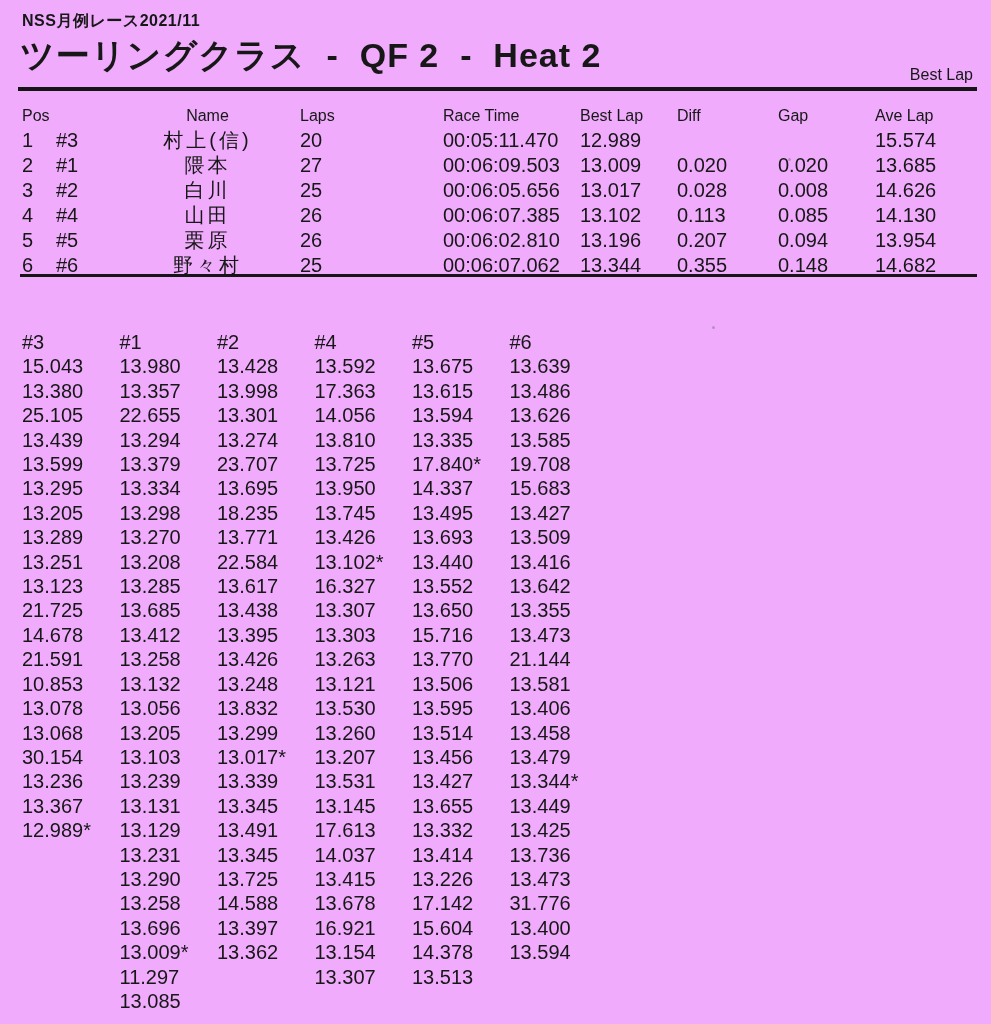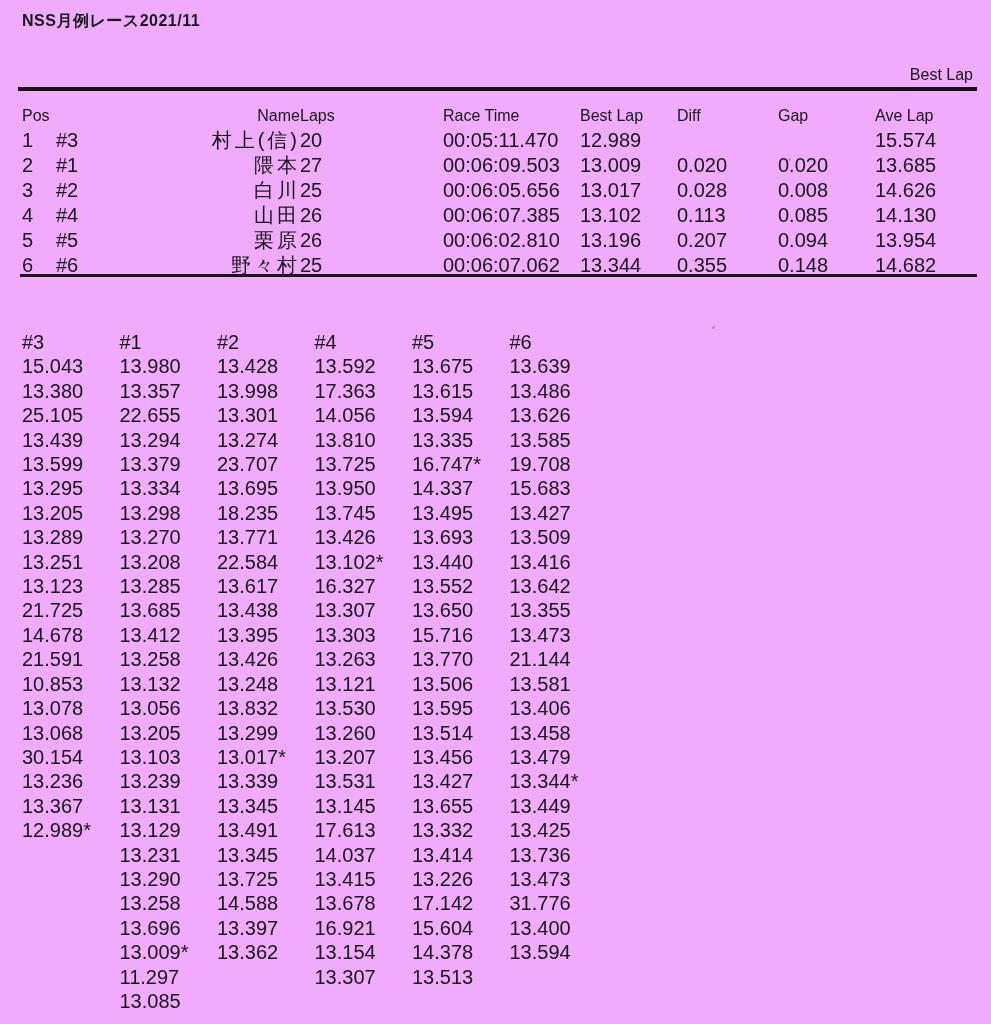--- a/index.html
+++ b/index.html
@@ -12,33 +12,34 @@
   .title{position:absolute;left:20px;top:33px;font-size:34px;font-weight:700;letter-spacing:1px;white-space:pre;}
   .corner{position:absolute;right:18px;top:66px;font-size:16px;}
   .rule{position:absolute;background:#151515;}
   .rule-a{left:18px;top:87px;width:959px;height:4px;}
   .rule-b{left:20px;top:274px;width:957px;height:3px;}
   table.results{position:absolute;left:22px;top:104px;width:955px;border-collapse:collapse;table-layout:fixed;}
   .results th,.results td{padding:0;margin:0;white-space:nowrap;font-weight:400;font-size:20px;line-height:25px;height:25px;overflow:visible;}
   .results thead th{font-size:16px;line-height:24px;height:24px;letter-spacing:0;}
   .ar{text-align:left;}
   .car{text-align:left;padding-left:29px;}
-  .name{text-align:right;padding-left:13px;font-size:21px;letter-spacing:3px;}
+  .name{text-align:center;padding-left:13px;font-size:21px;letter-spacing:3px;}
   .lapgrid{position:absolute;left:22px;top:330px;display:flex;}
   .lapcol{flex:0 0 97.5px;width:97.5px;}
   .lapcol div{font-size:20px;line-height:24.4px;white-space:nowrap;}
   .speck{position:absolute;width:3px;height:3px;border-radius:50%;background:#555;opacity:.6;}
   .speck.dim{opacity:.35;}
 </style>
 </head>
 <body>
 
 <div class="page">
 
   <div class="subtitle">NSS月例レース2021/11</div>
+  <div class="title">ツーリングクラス  -  QF 2  -  Heat 2</div>
   <div class="corner">Best Lap</div>
   <div class="rule rule-a"></div>
 
   <table class="results">
     <colgroup>
       <col style="width:34px">
         <col style="width:59px">
         <col style="width:185px">
       <col style="width:143px">
         <col style="width:137px">
@@ -241,21 +242,21 @@
         <div>16.921</div>
         <div>13.154</div>
         <div>13.307</div>
       </div>
       <div class="lapcol">
         <div>#5</div>
         <div>13.675</div>
         <div>13.615</div>
         <div>13.594</div>
         <div>13.335</div>
-        <div>16.747*</div>
+        <div>17.840*</div>
         <div>14.337</div>
         <div>13.495</div>
         <div>13.693</div>
         <div>13.440</div>
         <div>13.552</div>
         <div>13.650</div>
         <div>15.716</div>
         <div>13.770</div>
         <div>13.506</div>
         <div>13.595</div>

